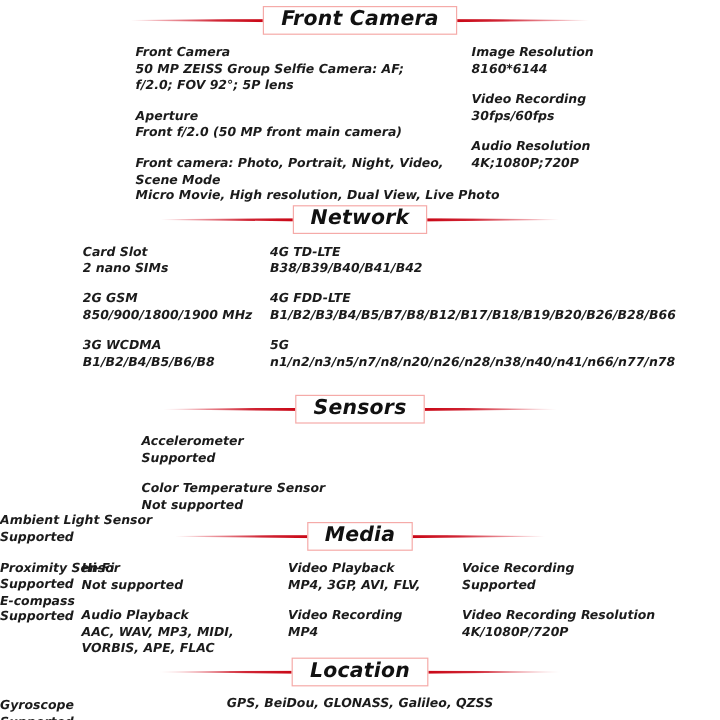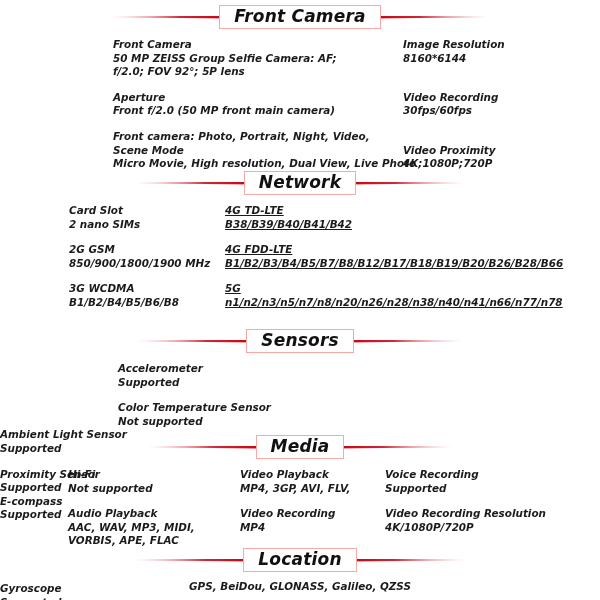--- a/index.html
+++ b/index.html
@@ -83,26 +83,26 @@
 
   .cols { display: flex; }
   .col { display: flex; flex-direction: column; }
 
   
   .sec { position: absolute; left: 0; width: 600px; }
 
   #sec-front-camera      { top: 4px; }
   #sec-front-camera .body { margin-top: 8px; }
   #sec-front-camera .col-left  { margin-left: 113px; width: 280px; }
-  #sec-front-camera .col-right { margin-left: 10px; justify-content: space-between; }
+  #sec-front-camera .col-right { margin-left: 0px; }
 
   #sec-network           { top: 170px; }
   #sec-network .body { margin-top: 8px; }
   #sec-network .col-left  { margin-left: 69px; width: 156px; }
-  #sec-network .col-right { margin-left: 0px; text-decoration: underline; }
+  #sec-network .col-right { margin-left: 0px; }
 
   #sec-sensors           { top: 328px; }
   #sec-sensors .body { margin-top: 8px; flex-direction: column; }
   #sec-sensors .col-a { margin-left: 118px; width: 167px; }
   #sec-sensors .col-b { width: 143px; }
   #sec-sensors .col-c { width: 120px; gap: 48px; }
 
   #sec-media             { top: 434px; }
   #sec-media .body { margin-top: 8px; }
   #sec-media .col-a { margin-left: 68px; width: 172px; }
@@ -146,21 +146,21 @@
       <div class="col col-right">
         <div class="block">
           <div class="spec-line">Image Resolution</div>
           <div class="spec-line">8160*6144</div>
         </div>
         <div class="block">
           <div class="spec-line">Video Recording</div>
           <div class="spec-line">30fps/60fps</div>
         </div>
         <div class="block">
-          <div class="spec-line">Video Proximity</div>
+          <div class="spec-line">Audio Resolution</div>
           <div class="spec-line">4K;1080P;720P</div>
         </div>
       </div>
     </div>
   </div>
 
   <div class="sec" id="sec-network">
     <div class="banner">
       <div class="banner-line left"></div>
       <div class="banner-box">

